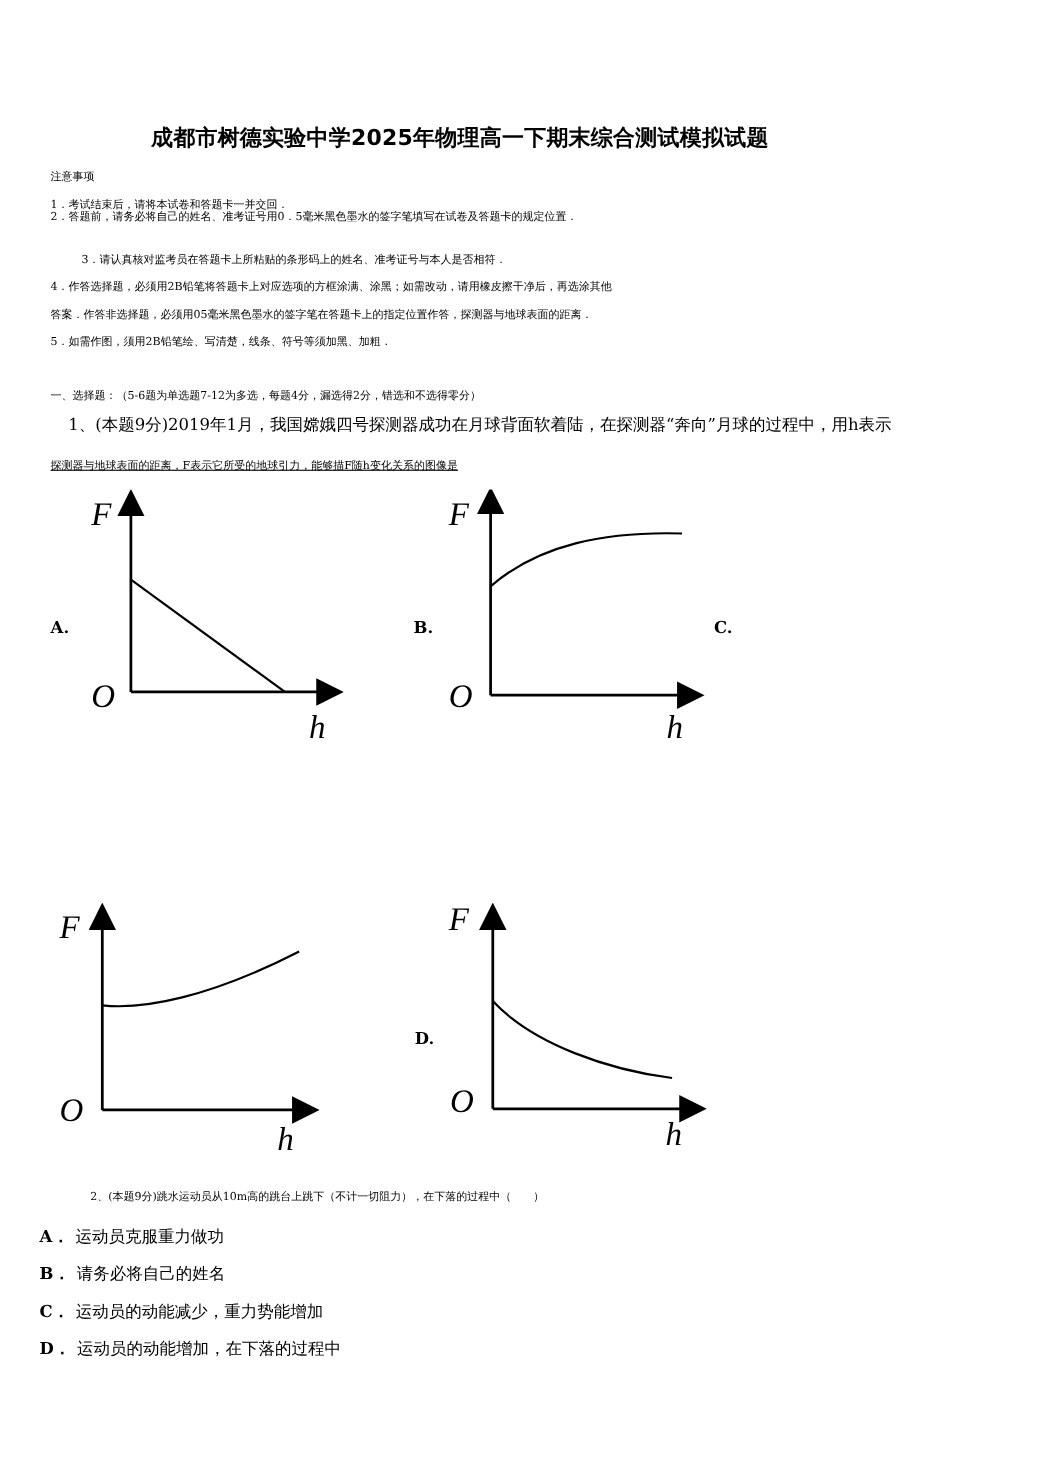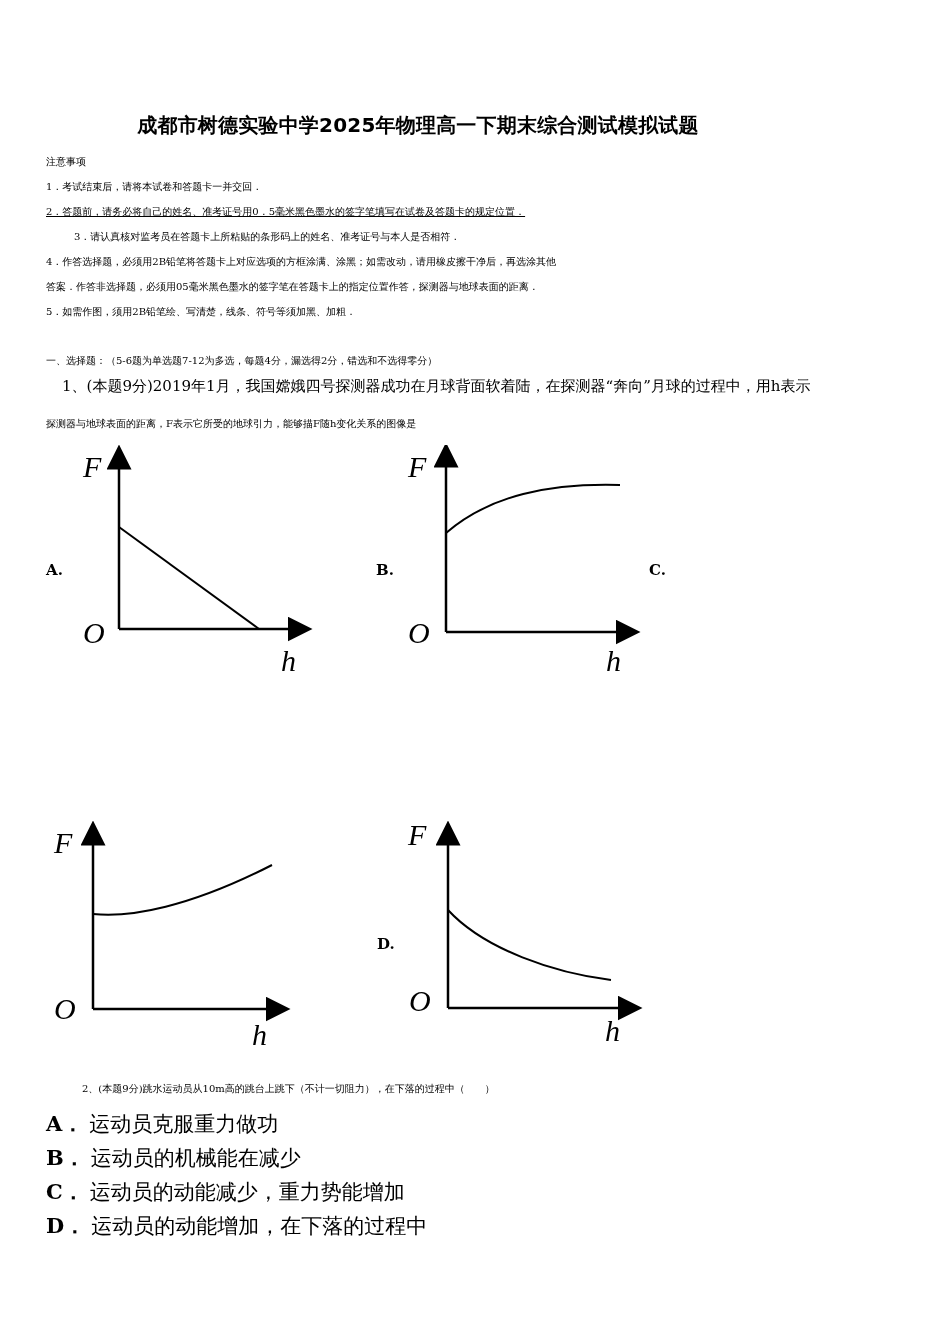--- a/index.html
+++ b/index.html
@@ -9,43 +9,43 @@
     }
     .abs { position: absolute; white-space: nowrap; }
     .title {
       left: 0; width: 836px; top: 112px; text-align: center;
       font-family: "DejaVu Sans", "Liberation Sans", sans-serif;
       font-weight: bold; font-size: 20px; letter-spacing: 0.2px;
     }
     .line { left: 46px; font-size: 10px; line-height: 20px; }
     .q { font-size: 15px; line-height: 20px; font-weight: bold; margin-left: 16px; }
     .opt-label { font-size: 15px; font-weight: bold; }
-    .ans { left: 46px; font-size: 21px; line-height: 20px; }
+    .ans { left: 36px; font-size: 15px; line-height: 20px; }
     .ans b { margin-right: 6px; }
     svg text { font-family: "Liberation Serif", "DejaVu Serif", serif; font-style: italic; }
   </style>
 </head>
 <body>
 
 <div>
 
   <div class="abs title">成都市树德实验中学2025年物理高一下期末综合测试模拟试题</div>
 
   <div class="abs line" style="top:152px;">注意事项</div>
   <div class="abs line" style="top:177px;">1．考试结束后，请将本试卷和答题卡一并交回．</div>
-  <div class="abs line" style="top:202px;text-decoration:underline;">2．答题前，请务必将自己的姓名、准考证号用0．5毫米黑色墨水的签字笔填写在试卷及答题卡的规定位置．</div>
+  <div class="abs line" style="top:188px;">2．答题前，请务必将自己的姓名、准考证号用0．5毫米黑色墨水的签字笔填写在试卷及答题卡的规定位置．</div>
   <div class="abs line" style="top:227px;margin-left:28px;">3．请认真核对监考员在答题卡上所粘贴的条形码上的姓名、准考证号与本人是否相符．</div>
   <div class="abs line" style="top:252px;">4．作答选择题，必须用2B铅笔将答题卡上对应选项的方框涂满、涂黑；如需改动，请用橡皮擦干净后，再选涂其他</div>
   <div class="abs line" style="top:277px;">答案．作答非选择题，必须用05毫米黑色墨水的签字笔在答题卡上的指定位置作答，探测器与地球表面的距离．</div>
   <div class="abs line" style="top:302px;">5．如需作图，须用2B铅笔绘、写清楚，线条、符号等须加黑、加粗．</div>
 
   <div class="abs line" style="top:351px;">一、选择题：（5-6题为单选题7-12为多选，每题4分，漏选得2分，错选和不选得零分）</div>
 
   <div class="abs line q" style="top:376px; font-weight:normal;">1、(本题9分)2019年1月，我国嫦娥四号探测器成功在月球背面软着陆，在探测器“奔向”月球的过程中，用h表示</div>
-  <div class="abs line" style="top:414px;">探测器与地球表面的距离，F表示它所受的地球引力，能够描F随h变化关系的图像是</div>
+  <div class="abs line" style="top:414px;text-decoration:underline;">探测器与地球表面的距离，F表示它所受的地球引力，能够描F随h变化关系的图像是</div>
 
   <div class="abs opt-label" style="left:46px; top:561px;">A.</div>
   <svg class="abs" style="left:75px; top:445px;" width="250" height="230">
     <defs>
       <marker id="arr" markerWidth="10" markerHeight="10" refX="5" refY="5" orient="auto">
         <path d="M0,0 L10,5 L0,10 Z" fill="#000"></path>
       </marker>
     </defs>
     <line x1="44" y1="184" x2="44" y2="12" stroke="#000" stroke-width="2.5" marker-end="url(#arr)"></line>
     <line x1="44" y1="184" x2="225" y2="184" stroke="#000" stroke-width="2.5" marker-end="url(#arr)"></line>
@@ -85,21 +85,21 @@
     <text x="4" y="196" font-size="30">O</text>
     <text x="200" y="226" font-size="30">h</text>
   </svg>
 
   <div class="abs line" style="top:1079px;margin-left:36px;">2、(本题9分)跳水运动员从10m高的跳台上跳下（不计一切阻力），在下落的过程中（　　）</div>
 
   <div class="abs ans" style="top:1114px;">
     <b>A．</b><span>运动员克服重力做功</span>
   </div>
   <div class="abs ans" style="top:1148px;">
-    <b>B．</b><span>运动员的机械能在减少</span>
+    <b>B．</b><span>请务必将自己的姓名</span>
   </div>
   <div class="abs ans" style="top:1182px;">
     <b>C．</b><span>运动员的动能减少，重力势能增加</span>
   </div>
   <div class="abs ans" style="top:1216px;">
     <b>D．</b><span>运动员的动能增加，在下落的过程中</span>
   </div>
 
 </div>
 

